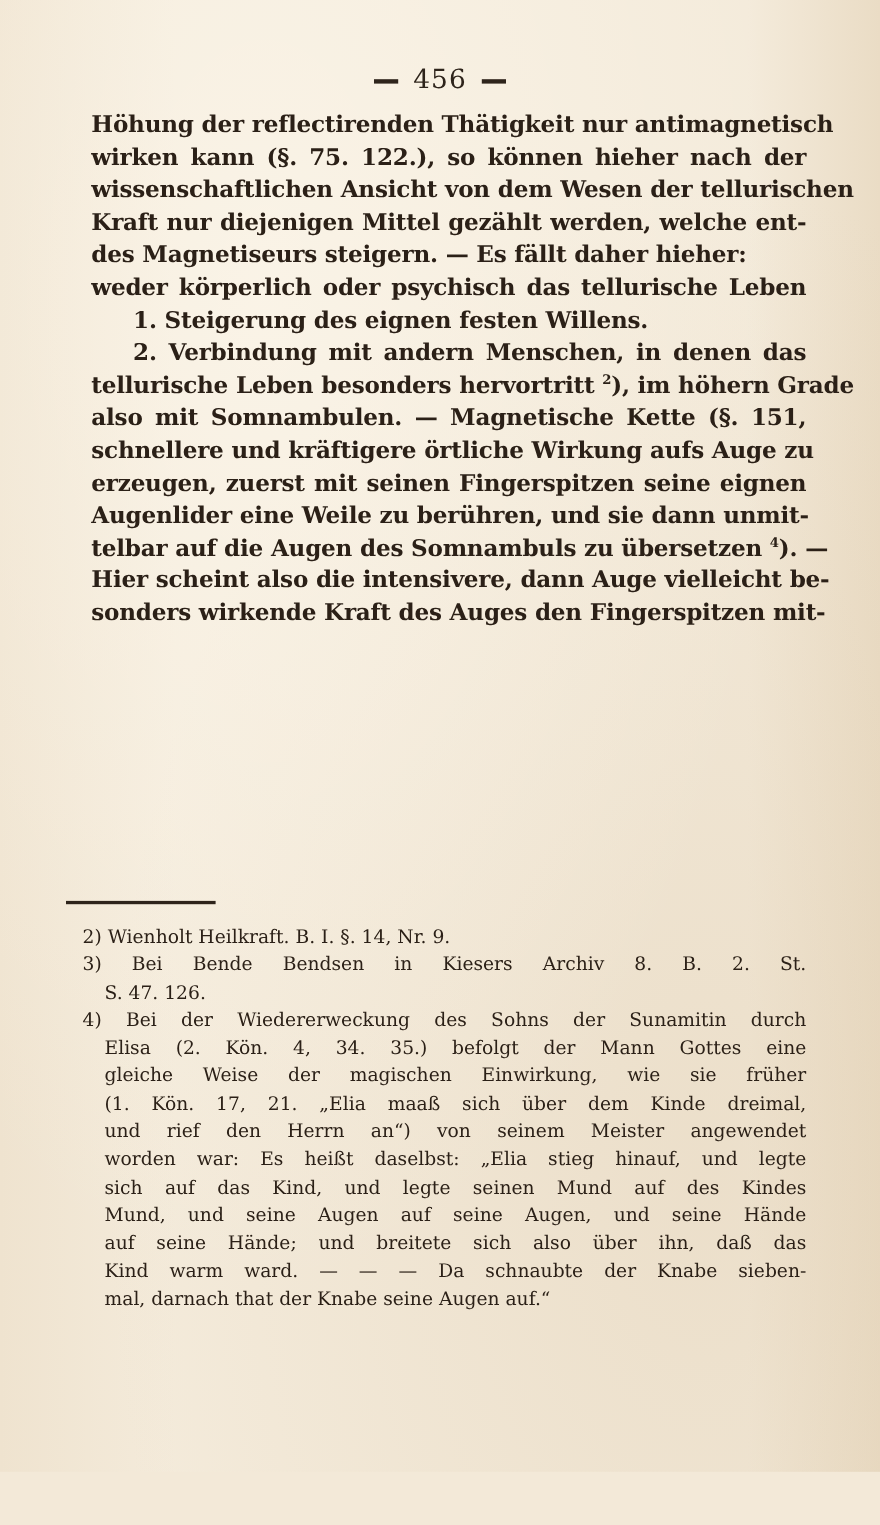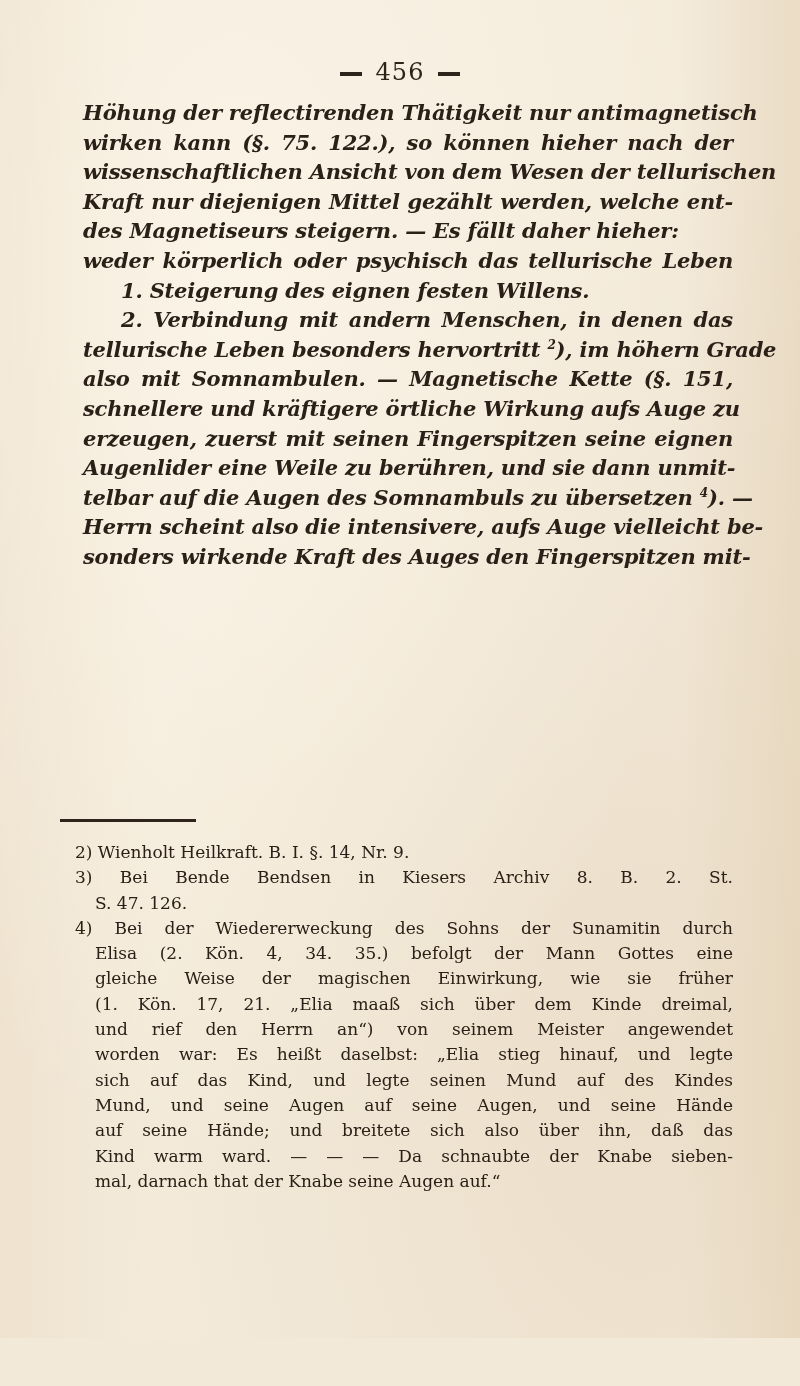--- a/index.html
+++ b/index.html
@@ -52,21 +52,20 @@
     .line {
       font-size: 21px;
       line-height: 29.6px;
       height: 29.6px;
       white-space: nowrap;
       text-align: justify;
       text-align-last: justify;
       font-weight: bold;
       letter-spacing: -0.2px;
       color: #2b2017;
-      font-style: italic;
     }
     .line.last {
       text-align-last: left;
     }
     .line.indent {
       padding-left: 38px;
     }
     sup {
       font-size: 12px;
       line-height: 0;
@@ -119,21 +118,21 @@
     <div class="line last">des Magnetiseurs steigern. — Es fällt daher hieher:</div>
     <div class="line">weder körperlich oder psychisch das tellurische Leben</div>
     <div class="line last indent">1. Steigerung des eignen festen Willens.</div>
     <div class="line indent">2. Verbindung mit andern Menschen, in denen das</div>
     <div class="line"><span>tellurische Leben besonders hervortritt</span> <sup>2</sup><span>), im höhern Grade</span></div>
     <div class="line">also mit Somnambulen. — Magnetische Kette (§. 151,</div>
     <div class="line">schnellere und kräftigere örtliche Wirkung aufs Auge zu</div>
     <div class="line">erzeugen, zuerst mit seinen Fingerspitzen seine eignen</div>
     <div class="line">Augenlider eine Weile zu berühren, und sie dann unmit-</div>
     <div class="line"><span>telbar auf die Augen des Somnambuls zu übersetzen</span> <sup>4</sup><span>). —</span></div>
-    <div class="line">Herrn scheint also die intensivere, aufs Auge vielleicht be-</div>
+    <div class="line">Hier scheint also die intensivere, dann Auge vielleicht be-</div>
     <div class="line">sonders wirkende Kraft des Auges den Fingerspitzen mit-</div>
   </div>
 
   <div class="rule"></div>
 
   <div class="notes">
     <div class="note-line last"><span>2)</span> <span>Wienholt Heilkraft. B. I. §. 14, Nr. 9.</span></div>
 
     <div class="note-line"><span>3)</span> <span>Bei Bende Bendsen in Kiesers Archiv 8. B. 2. St.</span></div>
     <div class="note-line last cont">S. 47. 126.</div>

